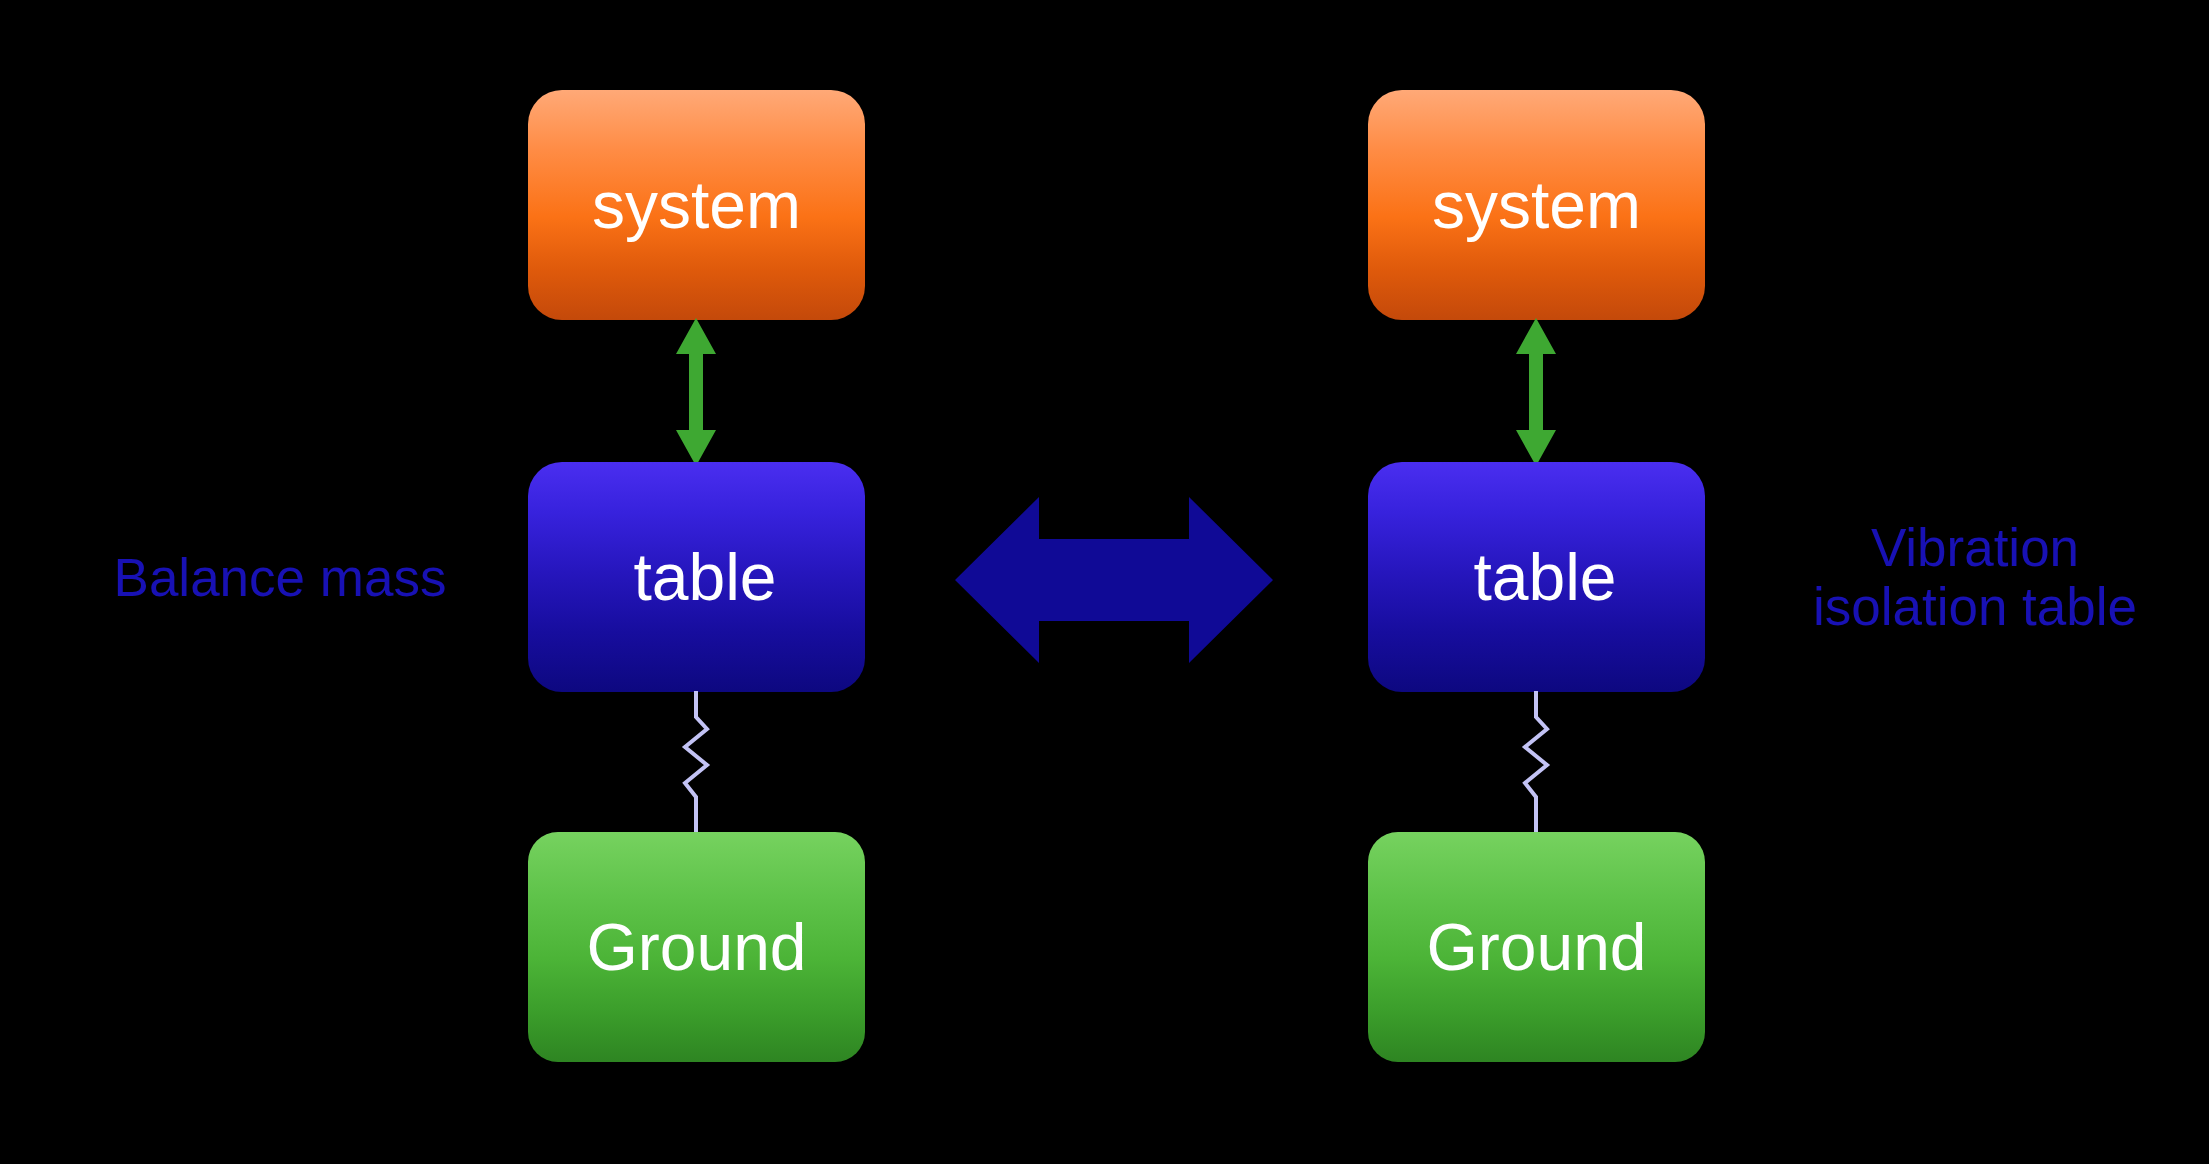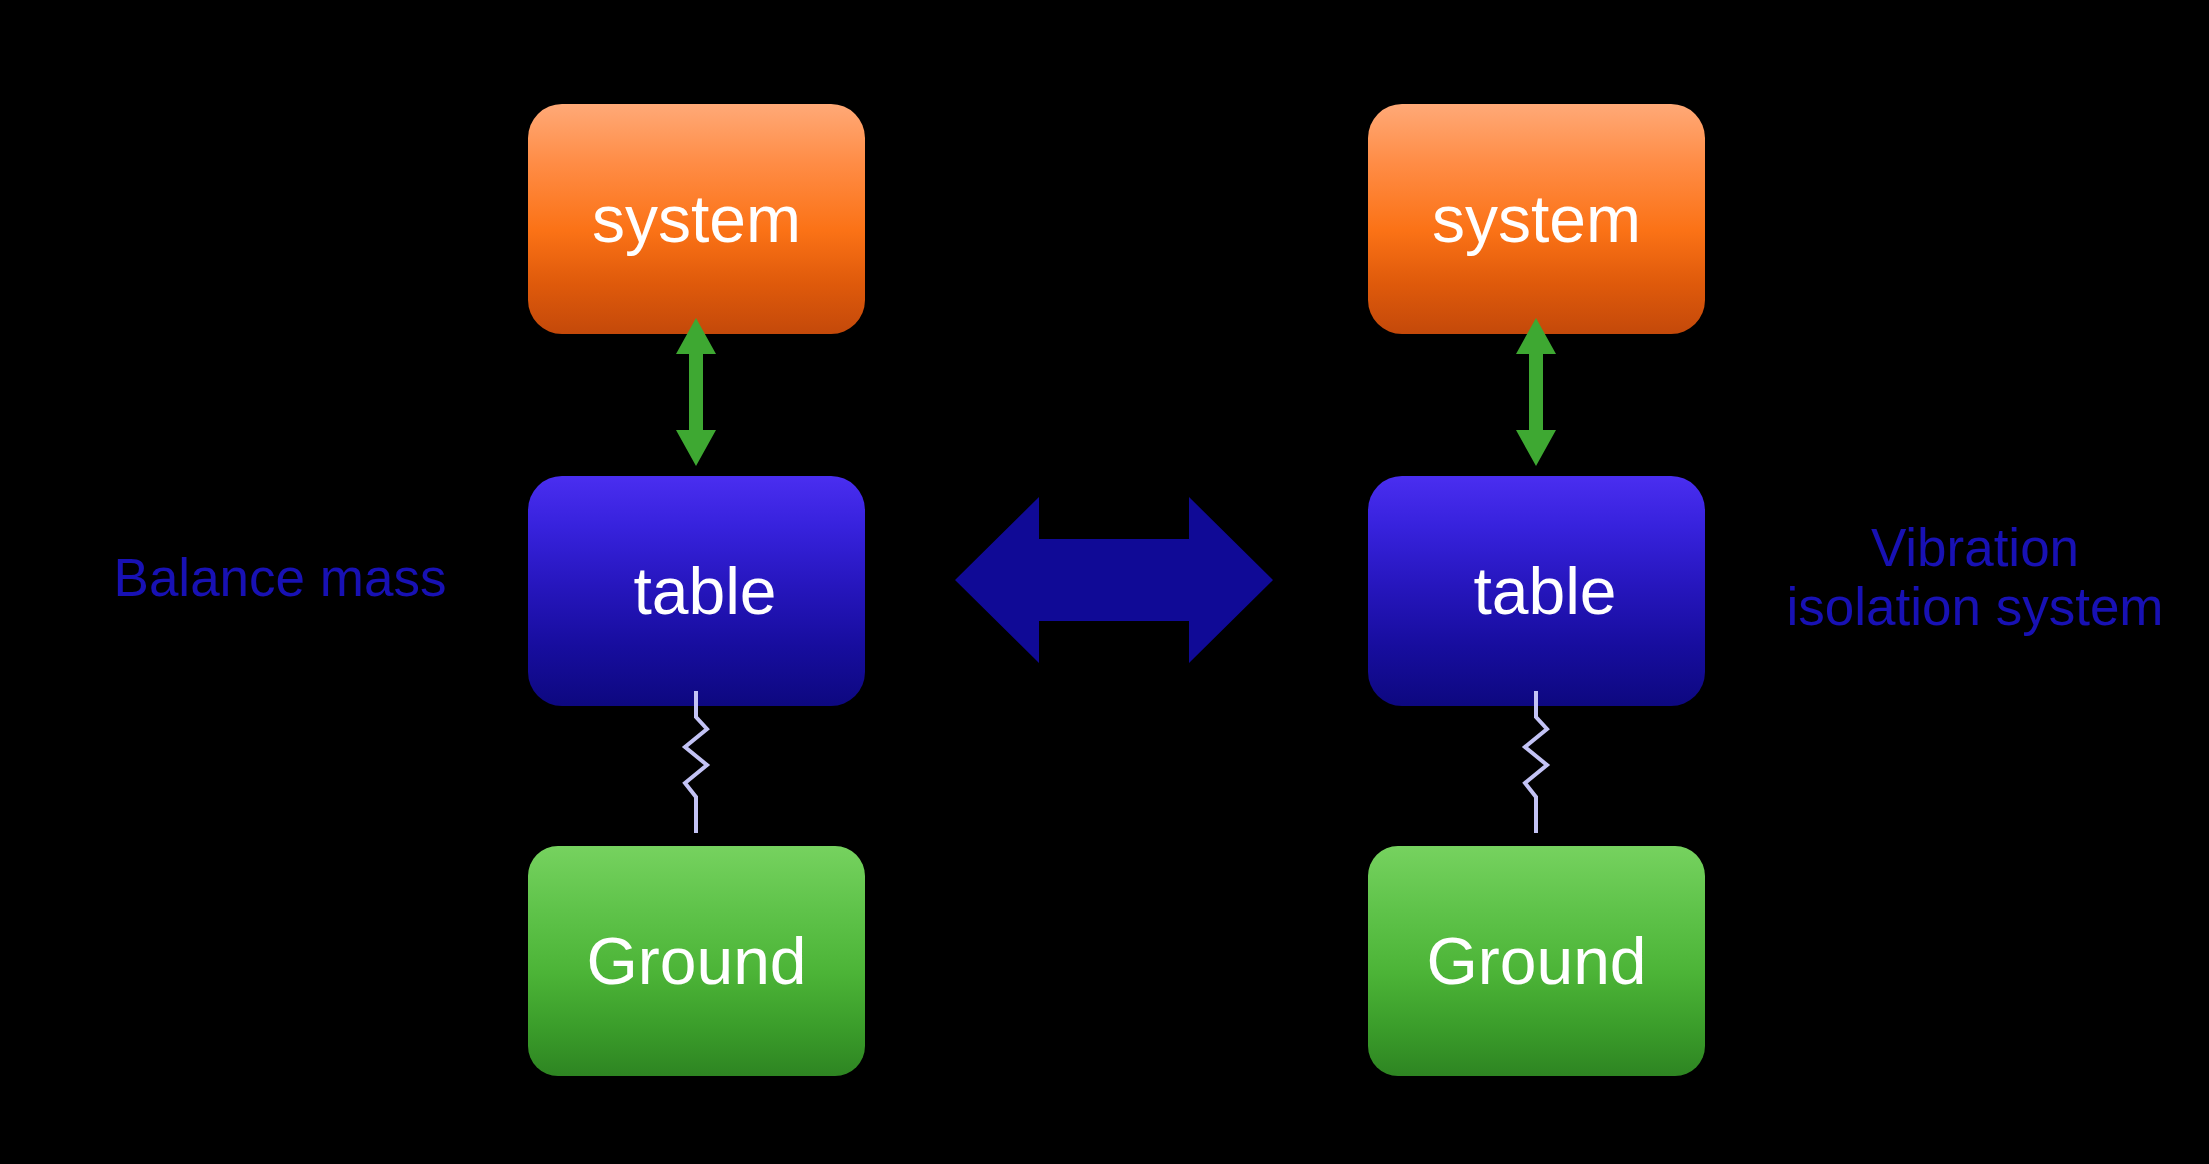--- a/index.html
+++ b/index.html
@@ -22,21 +22,20 @@
 
   
   .node {
     position: absolute;
     width: 337px;
     border-radius: 34px;
     display: flex;
     align-items: center;
     justify-content: center;
     box-sizing: border-box;
-    margin-top: 14px;
   }
   .node-label {
     color: #ffffff;
     font-size: 66px;
     font-weight: 400;
     letter-spacing: 0px;
     line-height: 1;
     white-space: nowrap;
     font-family: "Liberation Sans", sans-serif;
   }
@@ -189,15 +188,15 @@
     <svg viewBox="0 0 46 142" xmlns="http://www.w3.org/2000/svg">
       <polyline points="23,0 23,26 34,38 12,56 34,74 12,92 23,106 23,142" fill="none" stroke="#c3c3f5" stroke-width="4" stroke-linejoin="miter" stroke-linecap="butt"></polyline>
     </svg>
   </div>
 
   <div class="node ground col-right row-ground">
     <span class="node-label">Ground</span>
   </div>
 
   <div class="caption caption-right">Vibration
-isolation system</div>
+isolation table</div>
 
 </div>
 
 </body></html>

